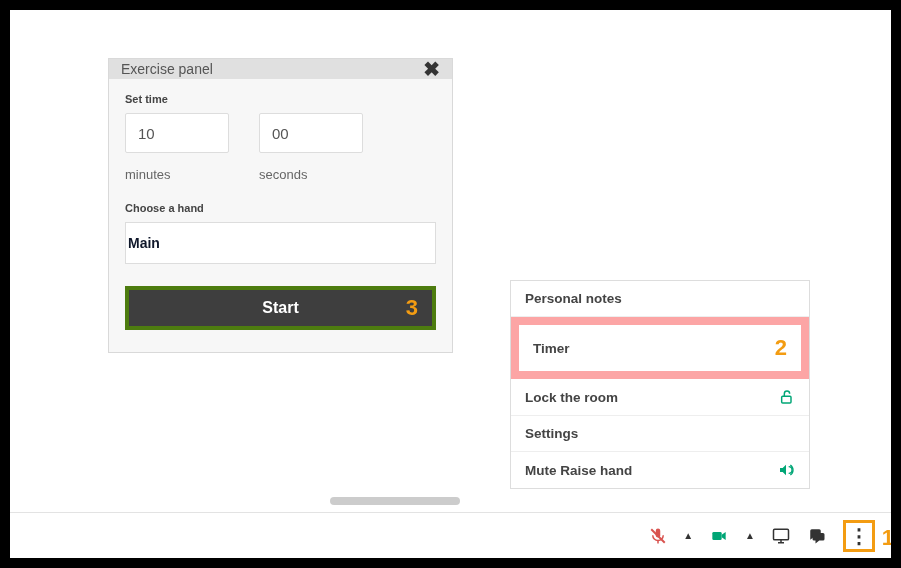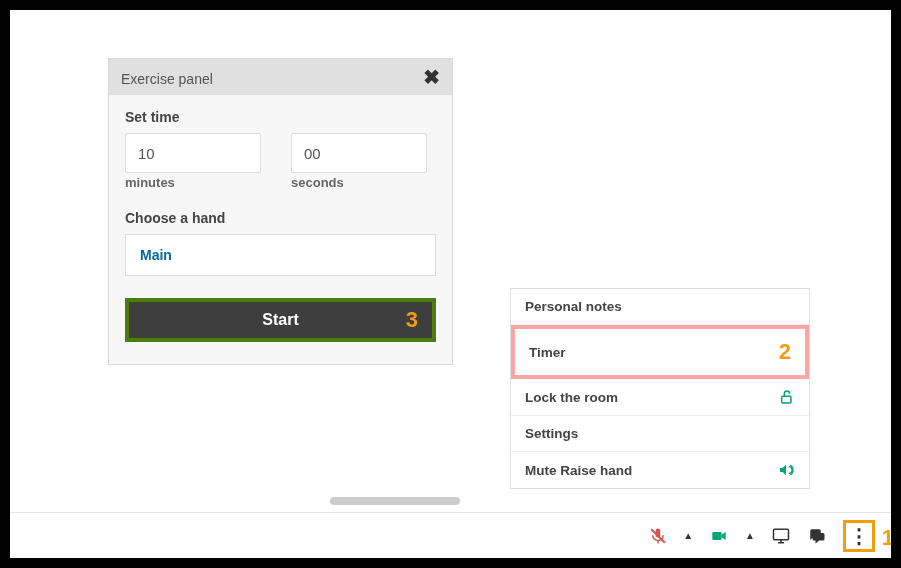--- a/index.html
+++ b/index.html
@@ -6,59 +6,59 @@
 body { font-family: "Segoe UI", Arial, sans-serif; background: #fff; }
 .frame {
   width: 901px; height: 568px; border: 10px solid #000; position: relative;
   background: #fff; overflow: hidden;
 }
 .panel {
   position: absolute; top: 48px; left: 98px; width: 345px;
   background: #f7f7f7; border: 1px solid #d9d9d9;
 }
 .panel-header {
-  display: flex; justify-content: space-between; align-items: flex-end;
-  padding: 8px 12px; background: #e0e0e0;
+  display: flex; justify-content: space-between; align-items: center;
+  padding: 0 12px; background: #e0e0e0;
 }
 .panel-title { font-size: 14px; color: #555; }
 .close-x { font-size: 20px; font-weight: bold; color: #333; cursor: pointer; line-height: 1; }
 .panel-body { padding: 14px 16px 22px; }
-.label { font-size: 14px; font-weight: 600; color: #444; margin-bottom: 8px; display: block; }
+.label { font-size: 11px; font-weight: 600; color: #444; margin-bottom: 8px; display: block; }
 .time-row { display: flex; gap: 30px; margin-bottom: 20px; }
 .time-col { display: flex; flex-direction: column; }
 .time-input {
-  width: 136px; height: 40px; border: 1px solid #ddd; border-radius: 2px;
+  width: 104px; height: 40px; border: 1px solid #ddd; border-radius: 2px;
   padding: 0 12px; font-size: 15px; color: #555; background: #fff;
 }
-.time-sub { font-size: 13px; color: #666; margin-top: 2px; font-weight: bold; }
+.time-sub { font-size: 13px; color: #666; margin-top: 14px; }
 .group-box {
-  border: 1px solid #ddd; background: #fff; padding: 12px 14px;
-  font-size: 14px; font-weight: 600; color: #0369a1; margin-bottom: 22px;
+  border: 1px solid #ddd; background: #fff; padding: 12px 2px;
+  font-size: 14px; font-weight: 600; color: #0f172a; margin-bottom: 22px;
 }
 .start-btn {
   width: 100%; height: 44px; background: #3e3e3e; color: #fff;
   font-size: 16px; font-weight: 600; border: 4px solid #4d7c0f;
   cursor: pointer; position: relative; display: flex;
   align-items: center; justify-content: center;
 }
 .annot-3 {
   position: absolute; right: 14px; top: 50%; transform: translateY(-50%);
   color: #f39c12; font-size: 22px; font-weight: 600;
 }
 .menu {
-  position: absolute; top: 278px; left: 500px; width: 300px;
+  position: absolute; top: 270px; left: 500px; width: 300px;
   background: #fff; border: 1px solid #ddd;
 }
 .menu-item {
   padding: 10px 14px; font-size: 13.5px; font-weight: 600; color: #444;
   border-bottom: 1px solid #eee; display: flex; justify-content: space-between;
   align-items: center; cursor: pointer;
 }
 .menu-item:last-child { border-bottom: none; }
-.menu-item.highlight { border: 4px solid #fca5a5; position: relative; }
+.menu-item.highlight { border: 8px solid #fca5a5; position: relative; }
 .annot-2 { color: #f39c12; font-size: 22px; font-weight: 600; }
 .menu-icon { color: #00a676; font-size: 16px; }
 .scrollbar-stub {
   position: absolute; bottom: 53px; left: 320px; width: 130px; height: 8px;
   background: #ccc; border-radius: 4px;
 }
 .bottom-bar {
   position: absolute; bottom: 0; left: 0; right: 0; height: 46px;
   border-top: 1px solid #e3e3e3; display: flex; align-items: center;
   justify-content: flex-end; gap: 16px; padding: 0 16px;

